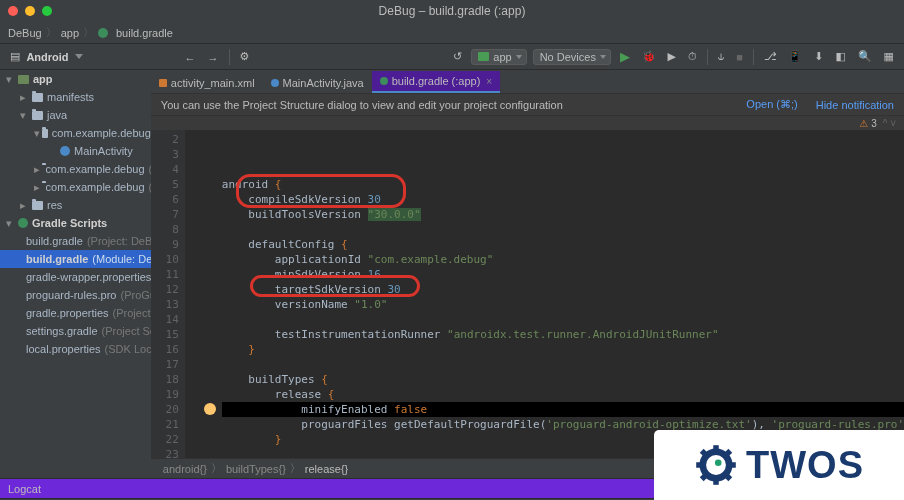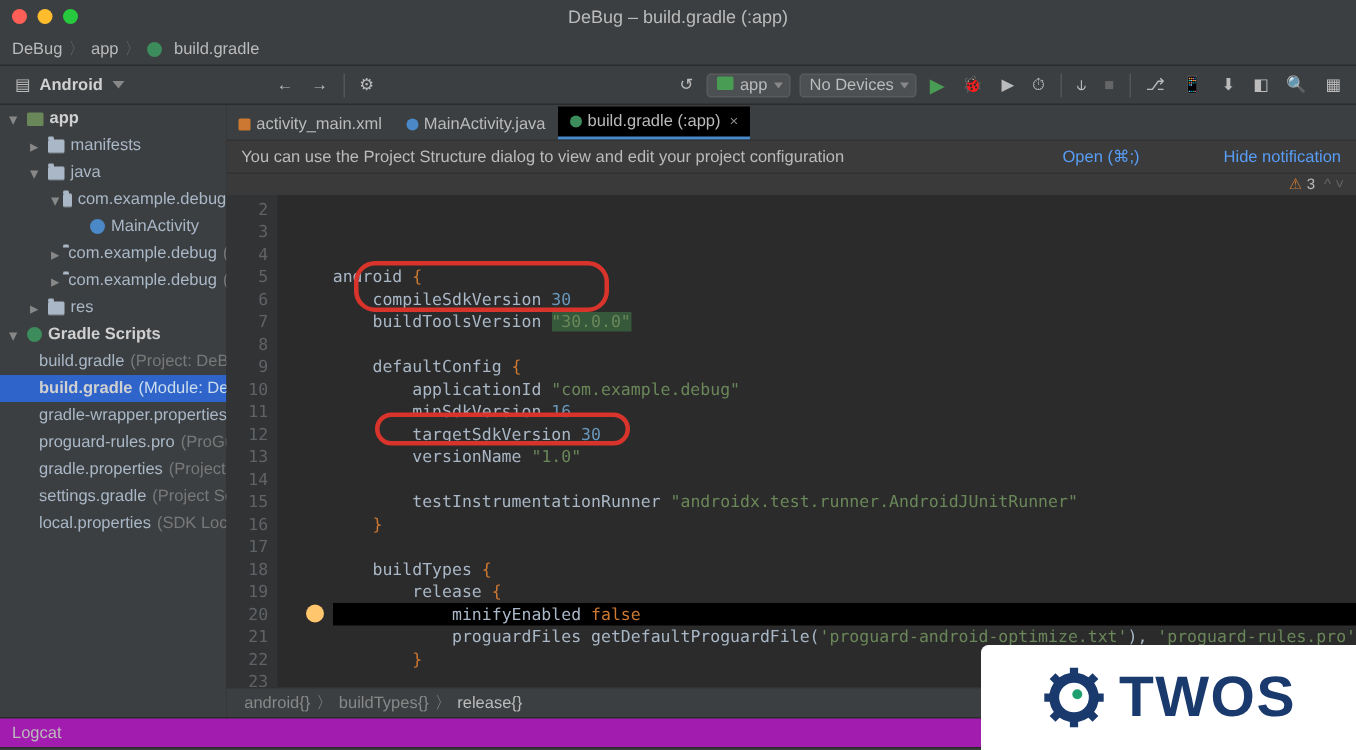--- a/index.html
+++ b/index.html
@@ -36,45 +36,45 @@
 .folder-icon::before { content: ''; position: absolute; top: -2px; left: 0; width: 4px; height: 2px; background: #a9b7c6; border-radius: 1px 1px 0 0; }
 .module-icon { width: 11px; height: 9px; background: #6a8759; display: inline-block; margin-right: 4px; border-radius: 1px; }
 .gradle-icon { width: 10px; height: 10px; background: #3c8c5c; border-radius: 50%; display: inline-block; margin-right: 4px; }
 .file-icon { width: 8px; height: 10px; background: #a9b7c6; display: inline-block; margin-right: 4px; border-radius: 1px; }
 .class-icon { width: 10px; height: 10px; background: #4a88c7; border-radius: 50%; display: inline-block; margin-right: 4px; }
 .hint { color: #787878; margin-left: 4px; }
 .bold-label { font-weight: bold; color: #d0d0d0; }
 .editor-area { flex: 1; display: flex; flex-direction: column; background: #2b2b2b; }
 .tabs { height: 24px; background: #3c3f41; display: flex; align-items: flex-end; border-bottom: 1px solid #323232; }
 .tab { padding: 4px 8px; color: #bbb; font-size: 11px; display: flex; align-items: center; gap: 4px; cursor: pointer; }
-.tab.active { background: #000000; border-bottom: 2px solid #4a88c7; }
+.tab.active { background: #4c1d95; border-bottom: 2px solid #4a88c7; }
 .tab-icon-xml { width: 8px; height: 8px; background: #cc7832; border-radius: 1px; }
 .tab-icon-java { width: 8px; height: 8px; background: #4a88c7; border-radius: 50%; }
 .tab-icon-gradle { width: 8px; height: 8px; background: #3c8c5c; border-radius: 50%; }
 .tab-close { color: #888; font-size: 10px; margin-left: 2px; }
 .notify-bar { background: #3b3b3b; border-bottom: 1px solid #323232; padding: 4px 10px; display: flex; align-items: center; font-size: 11px; color: #bbb; }
-.notify-link { color: #589df6; cursor: pointer; margin-left: 38px; }
+.notify-link { color: #589df6; cursor: pointer; }
 .warning-strip { background: #3a3a3a; height: 14px; display: flex; justify-content: flex-end; align-items: center; padding: 0 8px; font-size: 10px; color: #bbb; }
 .warn-icon { color: #cc7832; margin-right: 3px; }
 .editor { flex: 1; display: flex; font-family: Menlo, Consolas, monospace; font-size: 11px; line-height: 15px; overflow: hidden; position: relative; }
 .gutter { width: 34px; background: #313335; color: #606366; text-align: right; padding: 2px 6px 0 0; }
 .gutter-line { height: 15px; position: relative; }
 .code { flex: 1; padding: 2px 0 0 8px; position: relative; margin-left: 29px; }
 .code-line { height: 15px; white-space: pre; }
 .cl-highlight { background: #000000; }
 .kw { color: #cc7832; }
 .str { color: #6a8759; }
 .num { color: #6897bb; }
 .id { color: #a9b7c6; }
 .bulb { position: absolute; left: -18px; width: 12px; height: 12px; background: #ffc66d; border-radius: 50%; top: 1px; }
 .highlight-box { position: absolute; border: 3px solid #d9342b; border-radius: 14px; pointer-events: none; }
 .crumbs { height: 20px; background: #3c3f41; border-top: 1px solid #323232; display: flex; align-items: center; padding: 0 8px; font-size: 11px; color: #888; }
 .crumb { padding: 0 4px; }
 .crumb.active { color: #bbb; }
-.logcat-bar { height: 20px; background: #a21caf; border-top: 1px solid #2b2b2b; display: flex; align-items: center; padding: 0 8px; color: #bbb; font-size: 11px; }
+.logcat-bar { height: 20px; background: #6d28d9; border-top: 1px solid #2b2b2b; display: flex; align-items: center; padding: 0 8px; color: #bbb; font-size: 11px; }
 .bottom-bar { height: 22px; background: #3c3f41; border-top: 1px solid #2b2b2b; display: flex; align-items: center; padding: 0 4px; gap: 2px; font-size: 11px; color: #bbb; }
 .logo-overlay { position: absolute; right: 0; bottom: 0; width: 250px; height: 70px; background: #fff; display: flex; align-items: center; justify-content: center; border-top-left-radius: 5px; }
 .logo-text { font-size: 38px; font-weight: 900; color: #1a3a6e; letter-spacing: 1px; }
 .logo-gear { width: 44px; height: 44px; position: relative; margin-right: 8px; }
 .logo-gear svg { width: 100%; height: 100%; }
 </style>
 </head>
 <body>
 
 <div class="titlebar">

